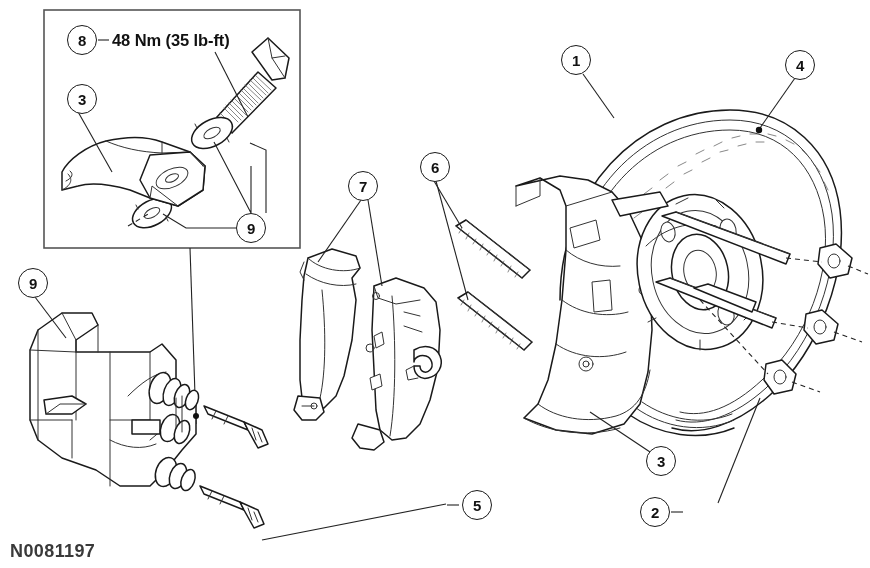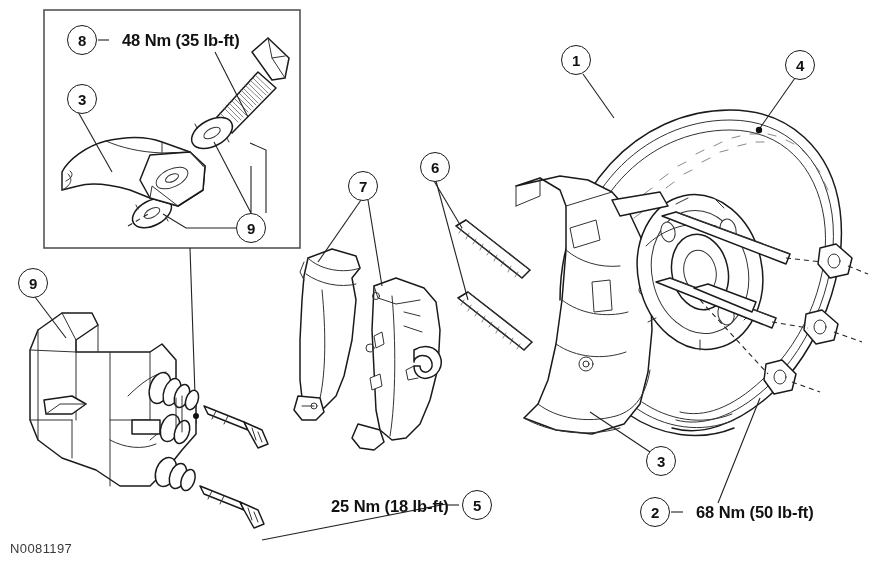--- a/index.html
+++ b/index.html
@@ -38,27 +38,26 @@
     color: #111111;
     letter-spacing: -0.2px;
   }
   .torque-label {
     position: absolute;
     font-size: 16.5px;
     font-weight: bold;
     color: #111111;
     white-space: nowrap;
     letter-spacing: -0.1px;
-    margin-left: 10px;
   }
   .figure-id {
     position: absolute;
-    font-size: 13px;
+    font-size: 18px;
     color: #3a3a3a;
-    font-weight: normal;
+    font-weight: bold;
     letter-spacing: 0.4px;
     white-space: nowrap;
   }
 </style>
 </head>
 <body>
 
 <div id="page">
 
   <svg id="artwork" viewBox="0 0 870 568">
@@ -370,18 +369,16 @@
     <span>2</span>
   </div>
 
   <svg style="position:absolute;left:0;top:0;width:870px;height:568px;pointer-events:none;">
     <path class="leader" d="M98 40 L109 40"></path>
     <path class="leader" d="M447 505 L459 505"></path>
     <path class="leader" d="M671 512 L683 512"></path>
   </svg>
 
   <div class="torque-label" style="left:112px;top:31px;">48 Nm (35 lb-ft)</div>
-  <div class="torque-label" style="left:321px;top:497px;">25 Nm (18 lb-ft)</div>
-  <div class="torque-label" style="left:686px;top:503px;">68 Nm (50 lb-ft)</div>
 
   <div class="figure-id" style="left:10px;top:541px;">N0081197</div>
 
 </div>
 
 </body></html>

